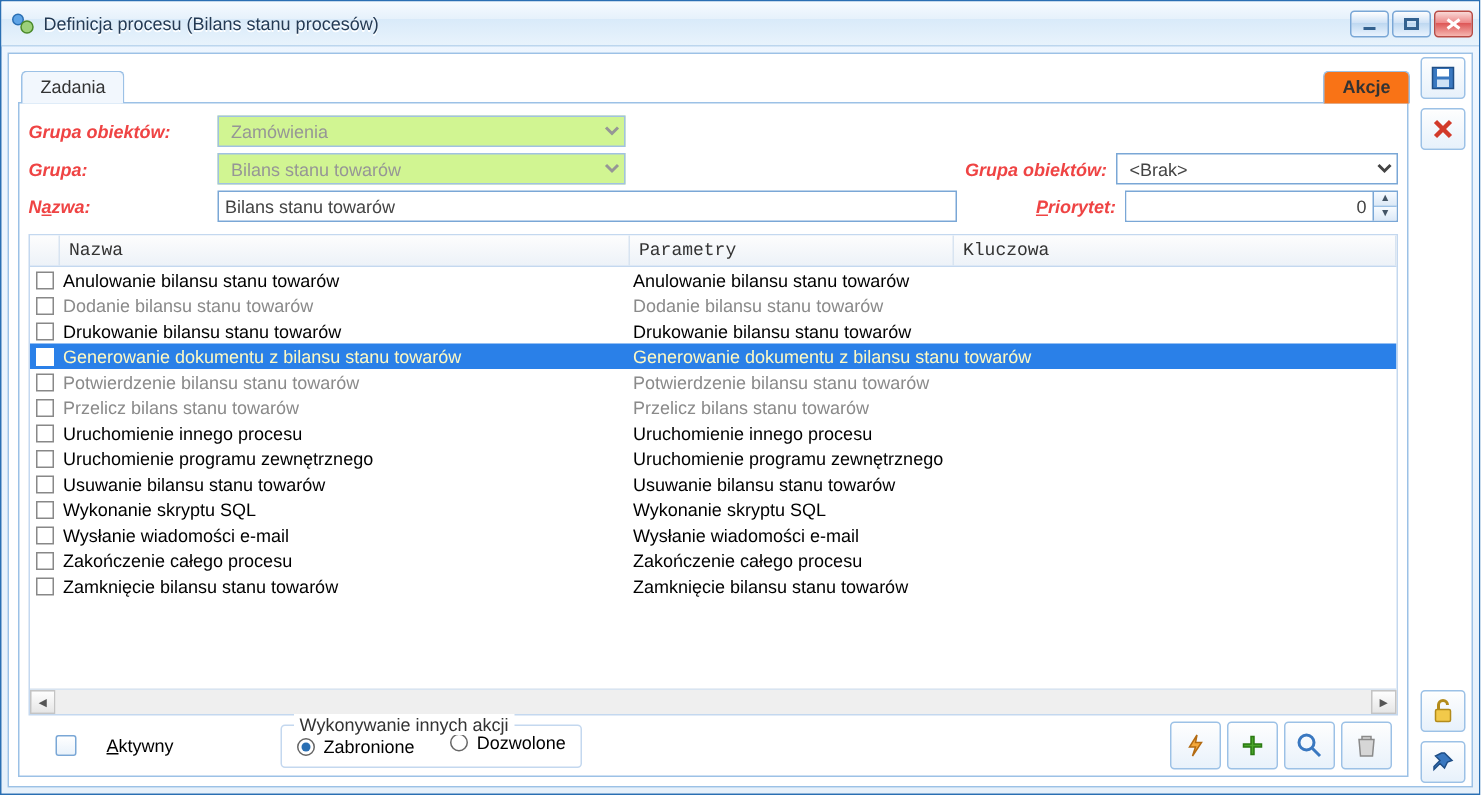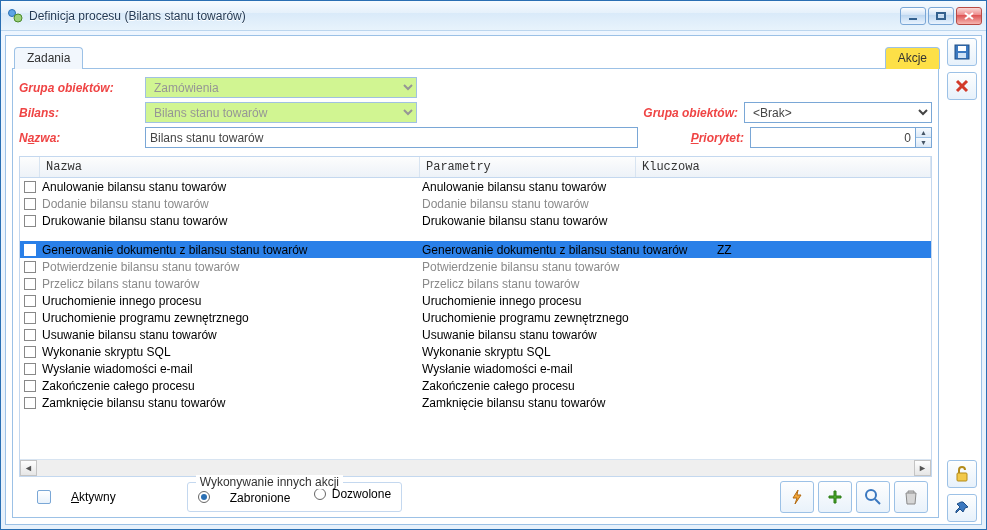--- a/index.html
+++ b/index.html
@@ -48,21 +48,21 @@
     display:flex; align-items:center; justify-content:center;
     box-shadow: 0 1px 0 #fff inset;
   }
 
   .tabs { display:flex; align-items:flex-end; height:26px; margin-top:2px; padding-left:2px;justify-content:space-between;}
   .tab {
     padding: 3px 12px 4px; border:1px solid #9cc1e6; border-bottom:none;
     background:#f2f7fd; margin-right:-1px; position:relative; top:1px;
     border-radius: 4px 4px 0 0; color:#333;
   }
-  .tab.active { background:#fde047; z-index:2; top:1px; }
+  .tab.active { background:#f97316; z-index:2; top:1px;font-weight:bold; }
   .tabpanel { border:1px solid #9cc1e6; border-top:1px solid #9cc1e6; flex:1; background:#fff; display:flex; flex-direction:column; padding:6px 6px 4px 6px; margin-top:0;}
 
   .formrow { display:flex; align-items:center; gap:6px; padding:2px 0;}
   .label { font-weight:bold; width:120px; color:#ef4444;font-style:italic;}
   .label-accel { text-decoration: underline; }
   select, input[type=text] {
     border:1px solid #7aa7d6; height:21px; padding:1px 4px; font-family:inherit; font-size:12px;
     background:#fff; color:#444;
   }
   select[disabled], input[disabled] { background:#bef264; color:#6a6a6a;}
@@ -77,21 +77,21 @@
     min-height:0;
   }
   .grid-head { display:flex; background:linear-gradient(#fdfdfd,#edf2f8); border-bottom:1px solid #c4d8ef;}
   .grid-head .gh { padding:3px 6px; border-right:1px solid #d8e4f1; color:#333;font-family:Liberation Mono, monospace;}
   .gh.c0 { width:20px;}
   .gh.c1 { width:380px;}
   .gh.c2 { width:295px;}
   .gh.c3 { flex:1;}
   .grid-body { flex:1; overflow:hidden; position:relative;}
   .grow { display:flex; align-items:center; height:17px;}
-  .grow.selected { background:#2a80e8; color:#000000;margin-top:12px;}
+  .grow.selected { background:#2a80e8; color:#fef9c3;}
   .grow.disabled { color:#8a8a8a;}
   .gc0 { width:20px; display:flex; align-items:center; justify-content:center;}
   .gc1 { width:380px; padding-left:2px; white-space:nowrap; overflow:hidden;}
   .gc2 { width:295px; padding-left:2px; white-space:nowrap; overflow:hidden;}
   .gc3 { flex:1; padding-left:2px;}
   .chk { width:12px; height:12px; border:1px solid #888; background:#fff; display:inline-block;}
   .grow.selected .chk{ border-color:#fff;}
   .hscroll { height:17px; display:flex; background:#f2f2f2; border-top:1px solid #d8e4f1;}
   .hscroll .arrow { width:17px; display:flex; align-items:center; justify-content:center; border:1px solid #c4c4c4; background:linear-gradient(#fefefe,#e6e6e6); font-size:9px; color:#555;}
   .hscroll .track { flex:1; background:#efefef;}
@@ -109,21 +109,21 @@
 <body>
 
 <div class="window">
   <div class="titlebar">
     <span class="app-icon">
       <svg viewBox="0 0 16 16" width="16" height="16">
           <circle cx="5" cy="5" r="3.5" fill="#5ea4e6" stroke="#2a6fb3"></circle>
           <circle cx="11" cy="10" r="4" fill="#9cd07a" stroke="#4a8a2a"></circle>
         </svg>
     </span>
-    <span class="title">Definicja procesu (Bilans stanu towarów)</span>
+    <span class="title">Definicja procesu (Bilans stanu procesów)</span>
     <div class="winbtns">
       <div class="winbtn">
           <svg width="12" height="10">
             <line x1="2" y1="8" x2="10" y2="8"></line>
           </svg>
         </div>
       <div class="winbtn">
           <svg width="12" height="10">
             <rect x="2" y="2" width="8" height="6"></rect>
           </svg>
@@ -145,21 +145,21 @@
       </div>
 
       <div class="tabpanel">
         <div class="formrow">
           <span class="label">Grupa obiektów:</span>
           <select disabled="" style="width:272px">
             <option>Zamówienia</option>
           </select>
         </div>
         <div class="formrow">
-          <span class="label">Bilans:</span>
+          <span class="label">Grupa:</span>
           <select disabled="" style="width:272px">
             <option>Bilans stanu towarów</option>
           </select>
           <span style="flex:1"></span>
           <span class="label" style="width:auto">Grupa obiektów:</span>
           <select style="width:188px">
             <option>&lt;Brak&gt;</option>
           </select>
         </div>
         <div class="formrow">
@@ -207,21 +207,20 @@
                 <span class="gc1">Drukowanie bilansu stanu towarów</span>
                 <span class="gc2">Drukowanie bilansu stanu towarów</span>
                 <span class="gc3"></span>
               </div>
               <div class="grow selected">
                 <span class="gc0">
                   <span class="chk"></span>
                 </span>
                 <span class="gc1">Generowanie dokumentu z bilansu stanu towarów</span>
                 <span class="gc2">Generowanie dokumentu z bilansu stanu towarów</span>
-                <span class="gc3">ZZ</span>
               </div>
               <div class="grow disabled">
                 <span class="gc0">
                   <span class="chk"></span>
                 </span>
                 <span class="gc1">Potwierdzenie bilansu stanu towarów</span>
                 <span class="gc2">Potwierdzenie bilansu stanu towarów</span>
                 <span class="gc3"></span>
               </div>
               <div class="grow disabled">
@@ -296,21 +295,21 @@
           </div>
         </div>
 
         <div class="bottombar">
           <span style="margin-left:14px;display:flex;align-items:flex-end;gap:20px">
             <span class="bigchk"></span>
             <span><span class="label-accel">A</span><span>ktywny</span></span>
           </span>
           <div class="groupbox" style="margin-left:65px">
             <span class="legend">Wykonywanie innych akcji</span>
-            <span style="display:inline-flex;gap:20px;margin-right:20px">
+            <span style="display:inline-flex;align-items:center;gap:6px;margin-right:20px">
               <span class="radio checked"></span>
               <span>Zabronione</span>
             </span>
             <span style="display:inline-flex;align-items:center;gap:6px">
               <span class="radio"></span>
               <span>Dozwolone</span>
             </span>
           </div>
           <div class="toolbar-btns">
             <div class="tbtn">

